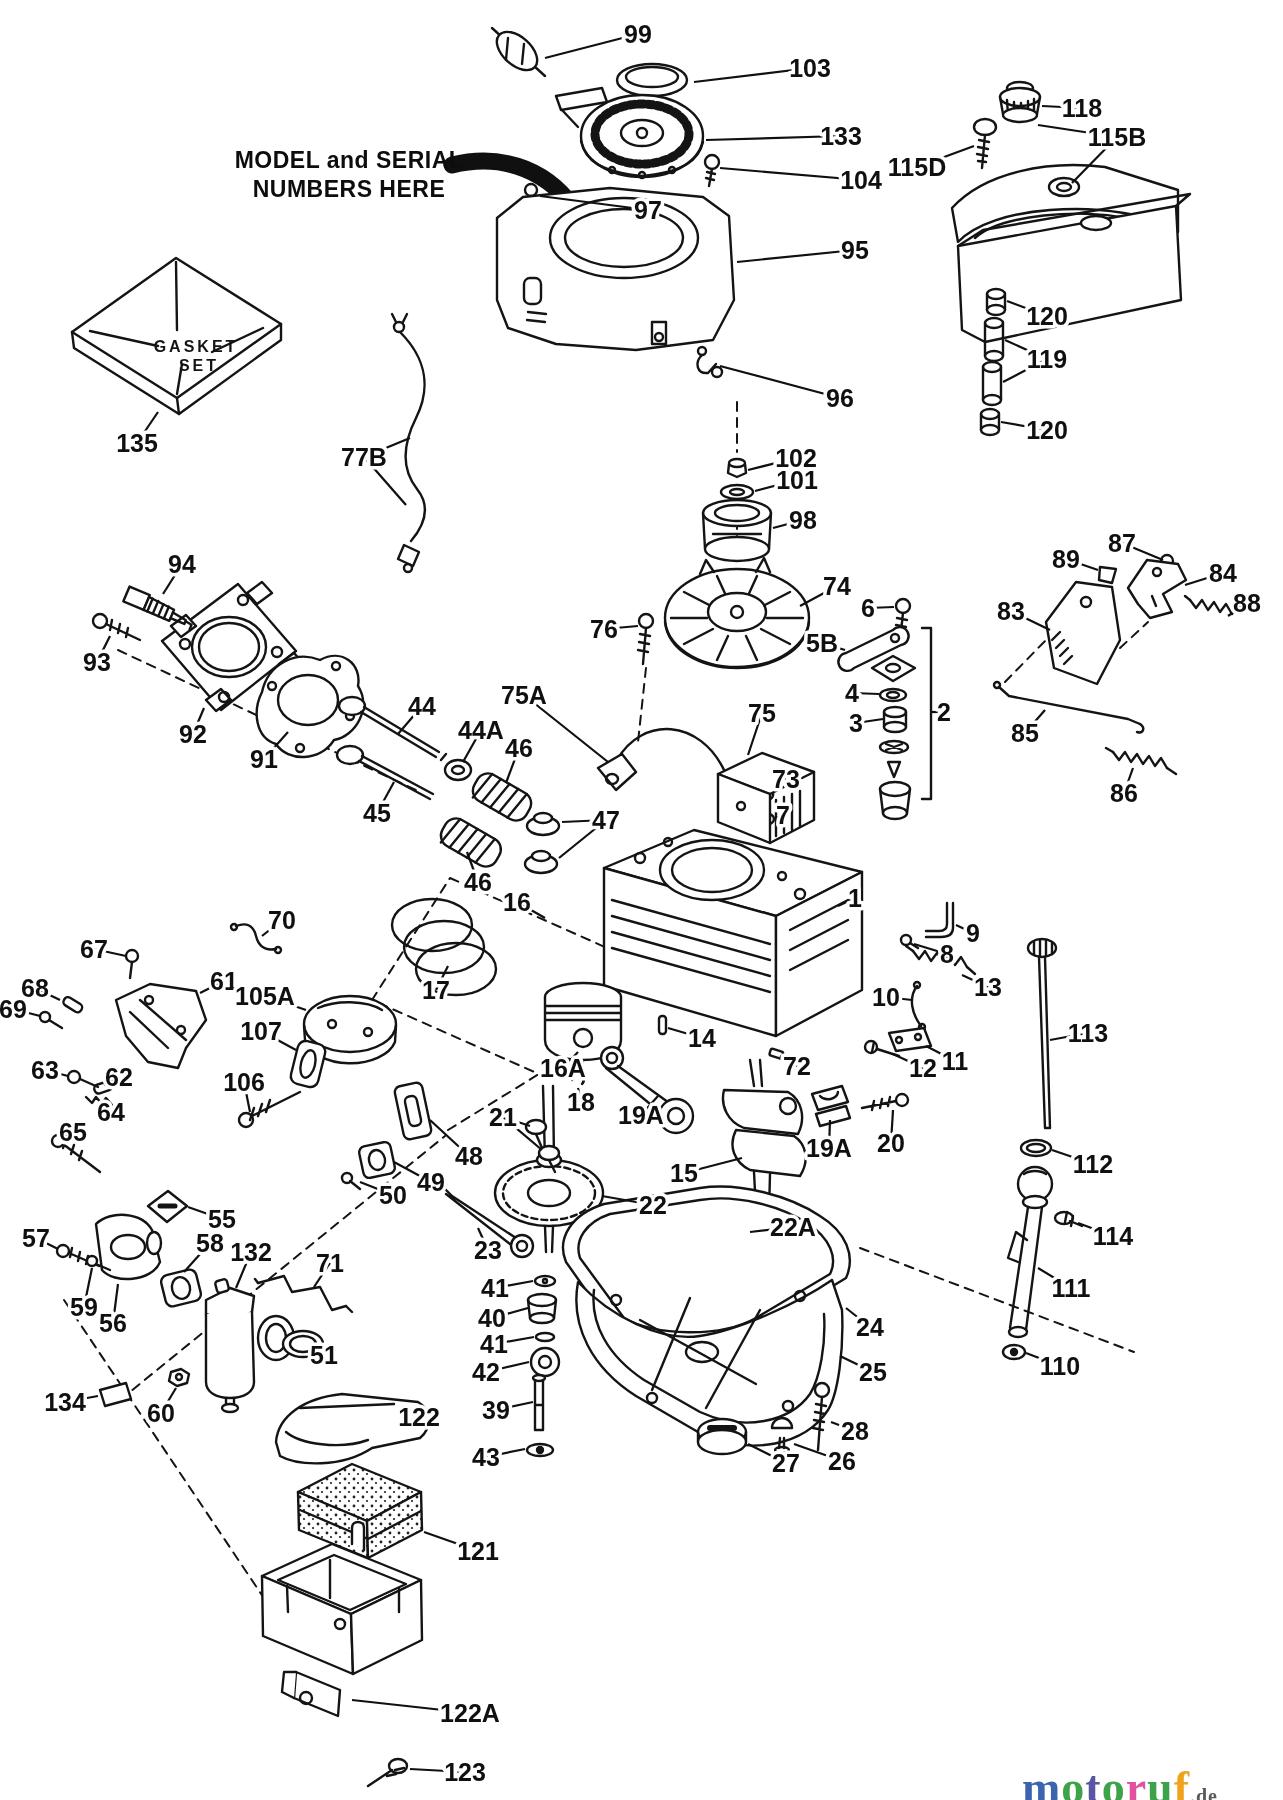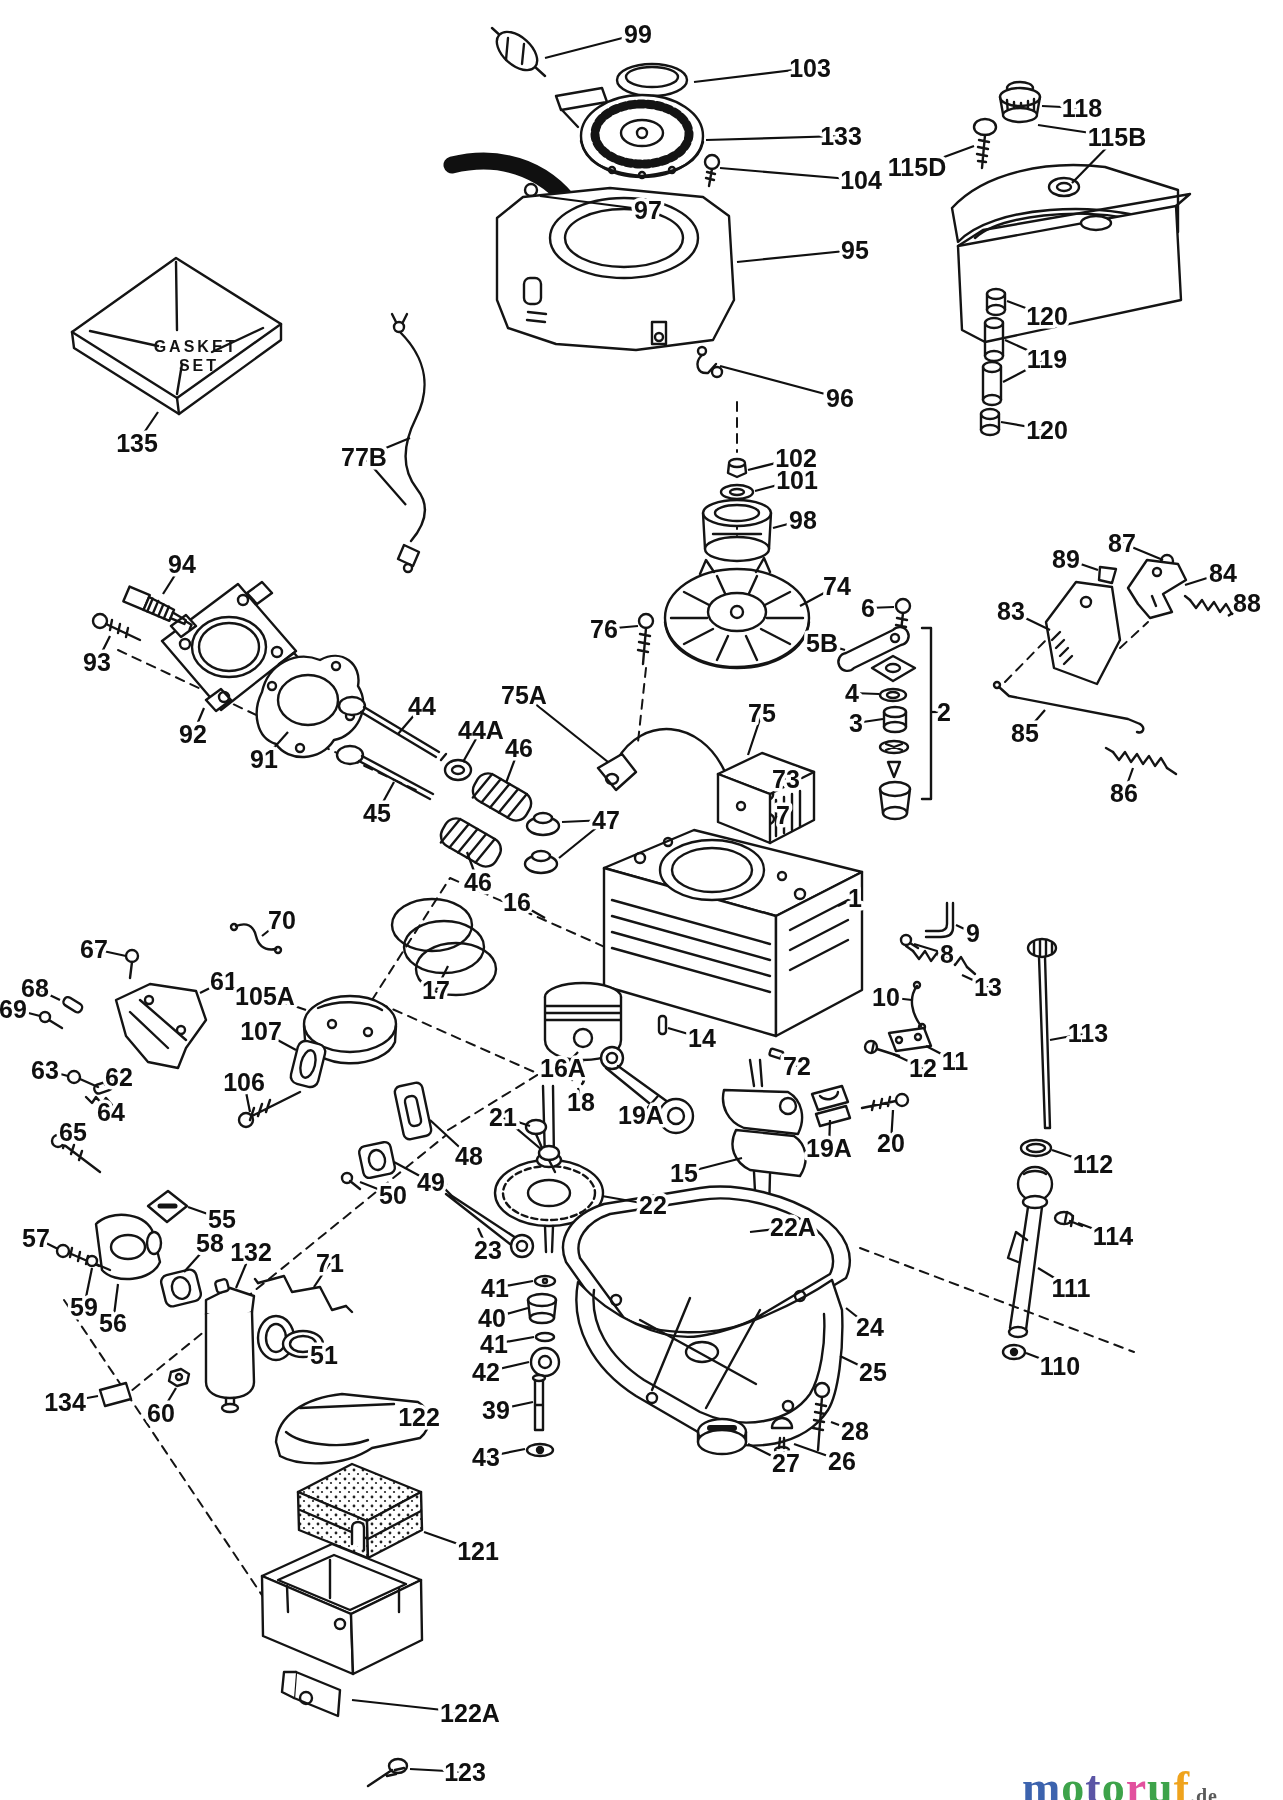--- a/index.html
+++ b/index.html
@@ -779,18 +779,22 @@
       <line x1="855" y1="1431" x2="831" y2="1422"></line>
       <text x="855" y="1431" text-anchor="middle" dominant-baseline="central">28</text>
       <line x1="478" y1="1551" x2="424" y2="1532"></line>
       <text x="478" y="1551" text-anchor="middle" dominant-baseline="central">121</text>
       <line x1="470" y1="1713" x2="352" y2="1700"></line>
       <text x="470" y="1713" text-anchor="middle" dominant-baseline="central">122A</text>
       <line x1="465" y1="1772" x2="410" y2="1769"></line>
       <text x="465" y="1772" text-anchor="middle" dominant-baseline="central">123</text>
     </svg>
 
+  <div class="note">
+    <div>MODEL and SERIAL</div>
+    <div>NUMBERS HERE</div>
+  </div>
 
   <div class="logo">
     <span id="logoLetters"><span style="color: rgb(60, 99, 174);">m</span><span style="color: rgb(61, 163, 74);">o</span><span style="color: rgb(91, 85, 165);">t</span><span style="color: rgb(61, 163, 74);">o</span><span style="color: rgb(226, 81, 158);">r</span><span style="color: rgb(61, 163, 74);">u</span><span style="color: rgb(239, 163, 29);">f</span></span><span class="suffix" style="color: rgb(90, 90, 90);">.de</span>
   </div>
 
 </div>
 
 </body></html>

